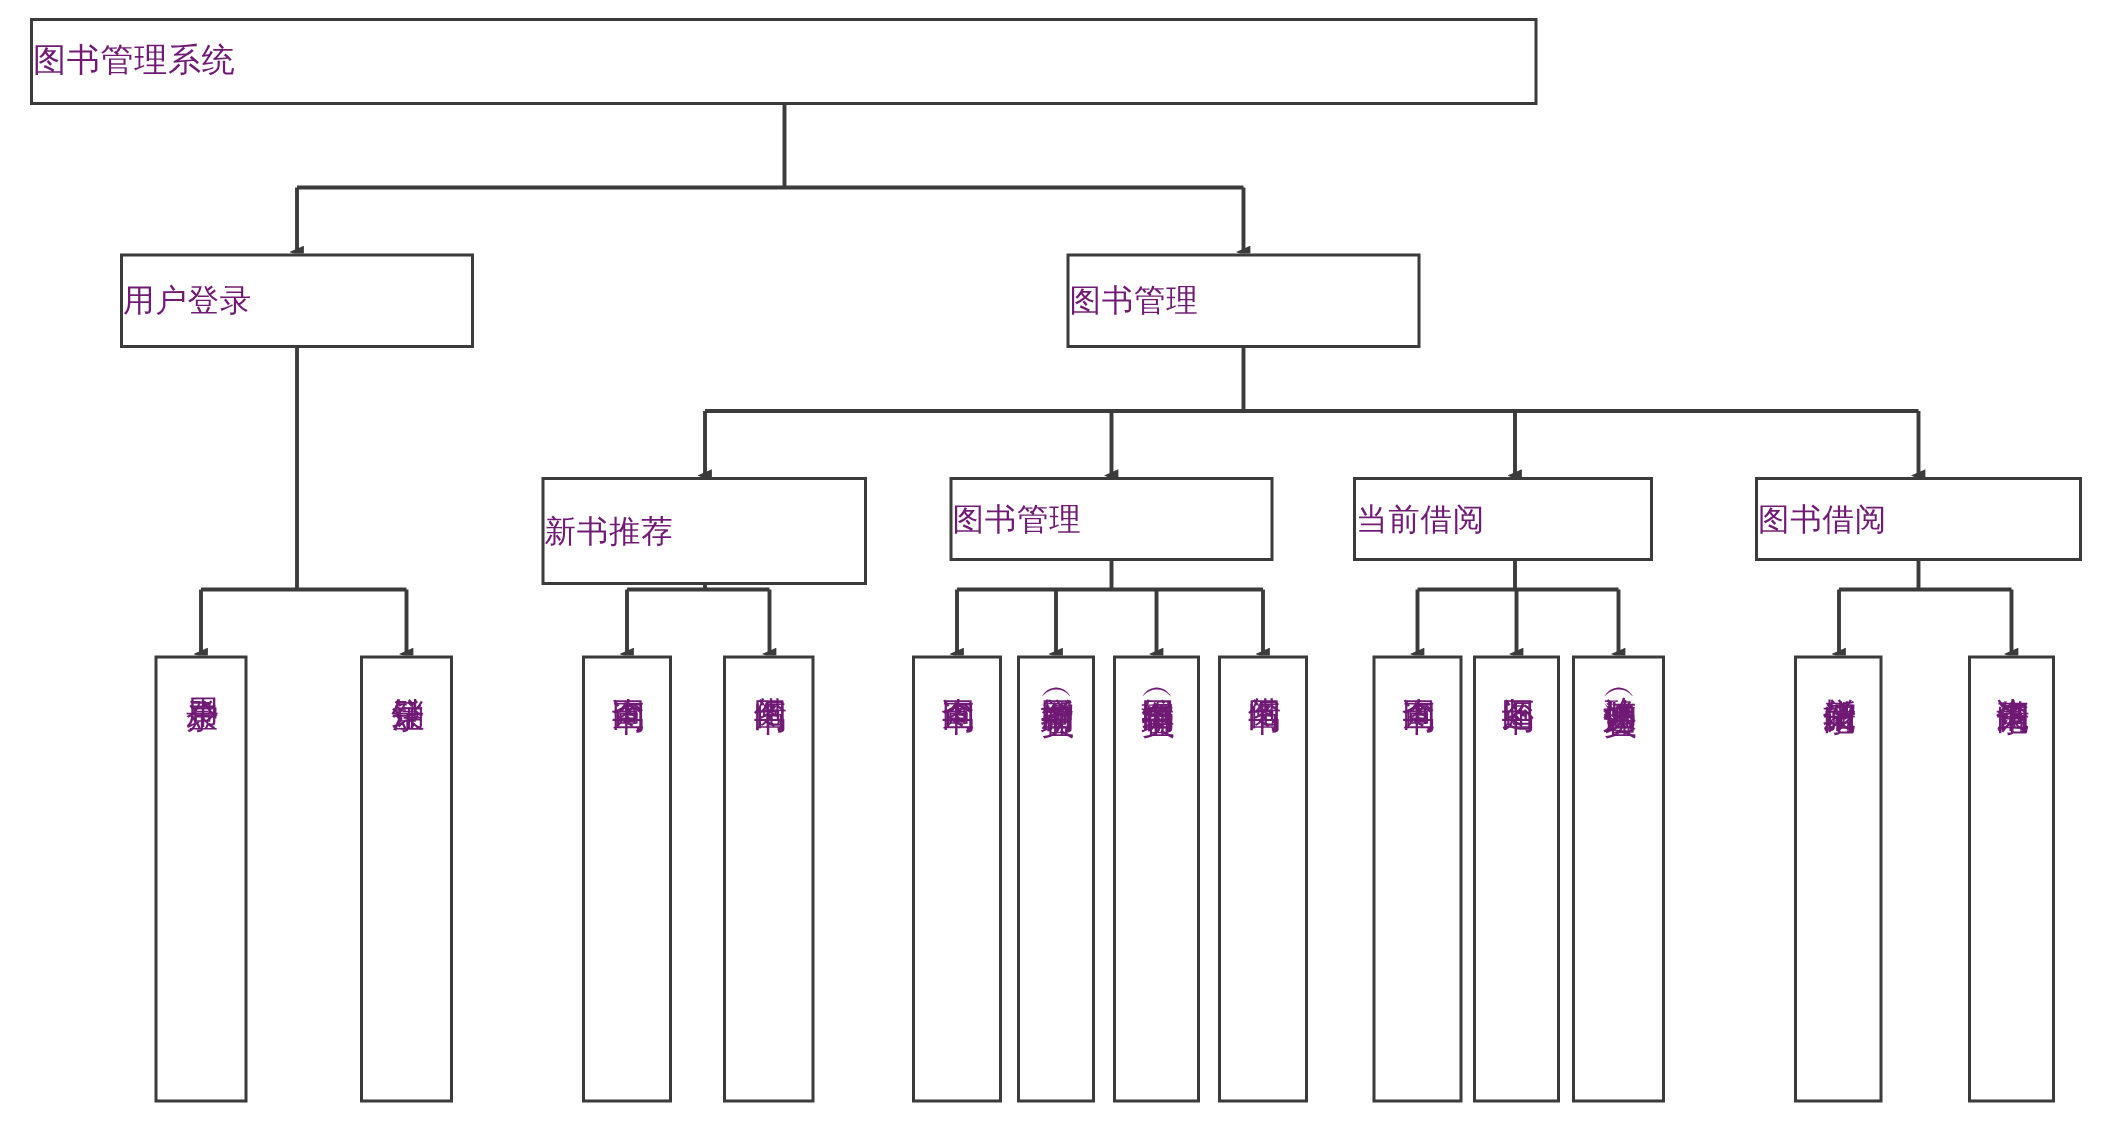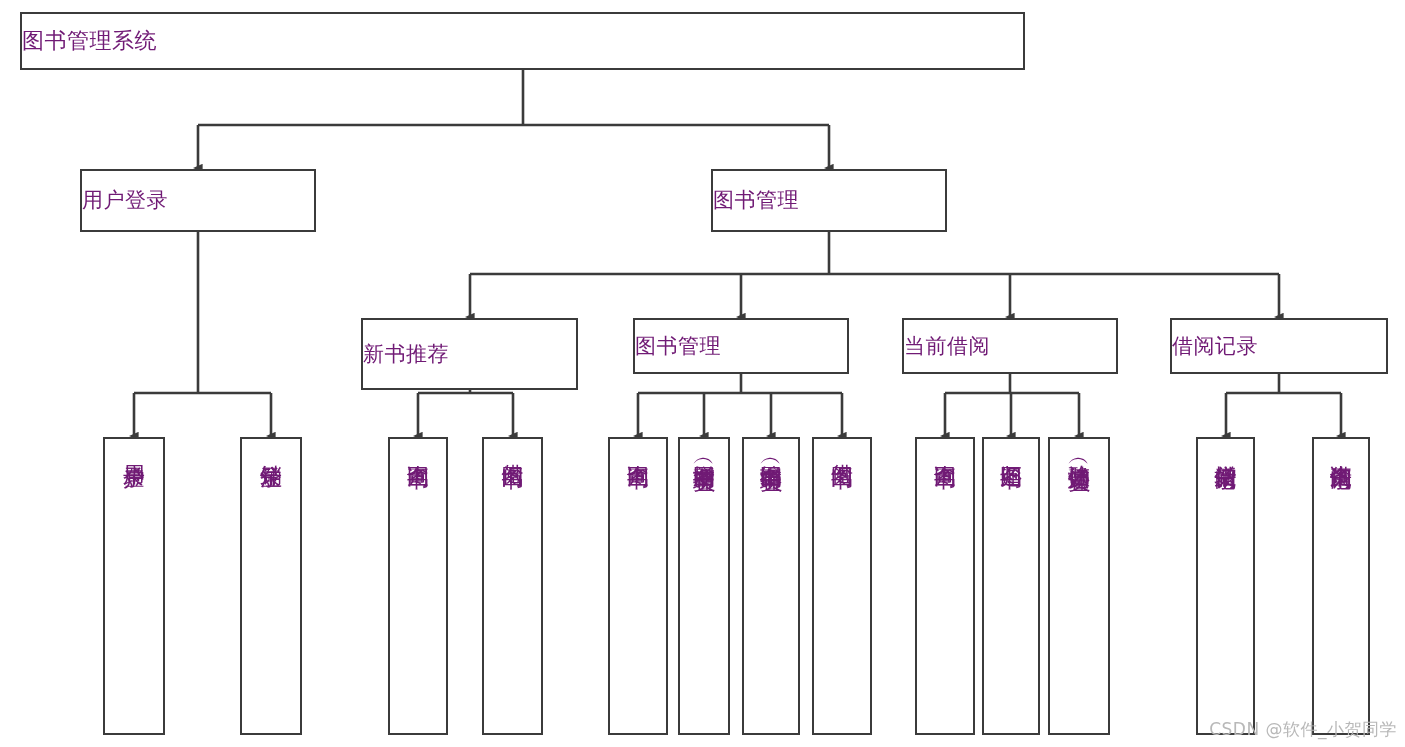--- a/index.html
+++ b/index.html
@@ -125,25 +125,25 @@
       </div>
       <div class="node horizontal" style="left: 711px; top: 169px; width: 236px; height: 63px;">
         <span class="node-label">图书管理</span>
       </div>
       <div class="node horizontal" style="left: 361px; top: 318px; width: 217px; height: 72px;">
         <span class="node-label">新书推荐</span>
       </div>
       <div class="node horizontal" style="left: 633px; top: 318px; width: 216px; height: 56px;">
         <span class="node-label">图书管理</span>
       </div>
-      <div class="node horizontal" style="left: 902px; top: 318px; width: 216px; height: 56px;">
+      <div class="node horizontal" style="left: 902px; top: 318px; width: 200px; height: 56px;">
         <span class="node-label">当前借阅</span>
       </div>
       <div class="node horizontal" style="left: 1170px; top: 318px; width: 218px; height: 56px;">
-        <span class="node-label">借阅记录</span>
+        <span class="node-label">图书借阅</span>
       </div>
       <div class="node vertical" style="left: 103px; top: 437px; width: 62px; height: 298px;">
         <span class="node-label">用户登录</span>
       </div>
       <div class="node vertical" style="left: 240px; top: 437px; width: 62px; height: 298px;">
         <span class="node-label">注销登录</span>
       </div>
       <div class="node vertical" style="left: 388px; top: 437px; width: 60px; height: 298px;">
         <span class="node-label">查询图书</span>
       </div>
@@ -171,14 +171,13 @@
       <div class="node vertical" style="left: 1048px; top: 437px; width: 62px; height: 298px;">
         <span class="node-label">确认归还（管理员）</span>
       </div>
       <div class="node vertical" style="left: 1196px; top: 437px; width: 59px; height: 298px;">
         <span class="node-label">新增借阅记录</span>
       </div>
       <div class="node vertical" style="left: 1312px; top: 437px; width: 58px; height: 298px;">
         <span class="node-label">查询借阅记录</span>
       </div>
     </div>
-  <div class="watermark">CSDN @软件_小贺同学</div>
 </div>
 
 </body></html>

